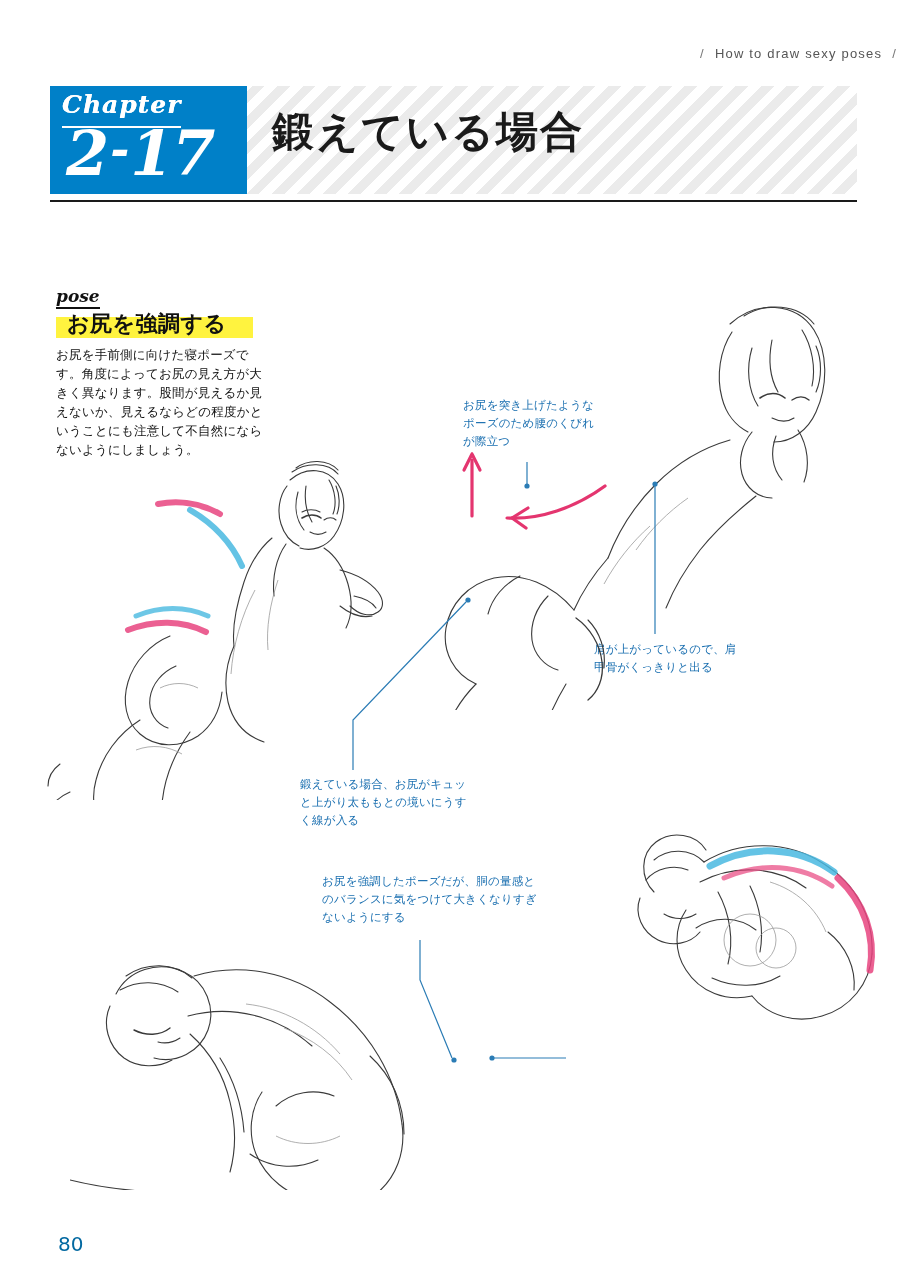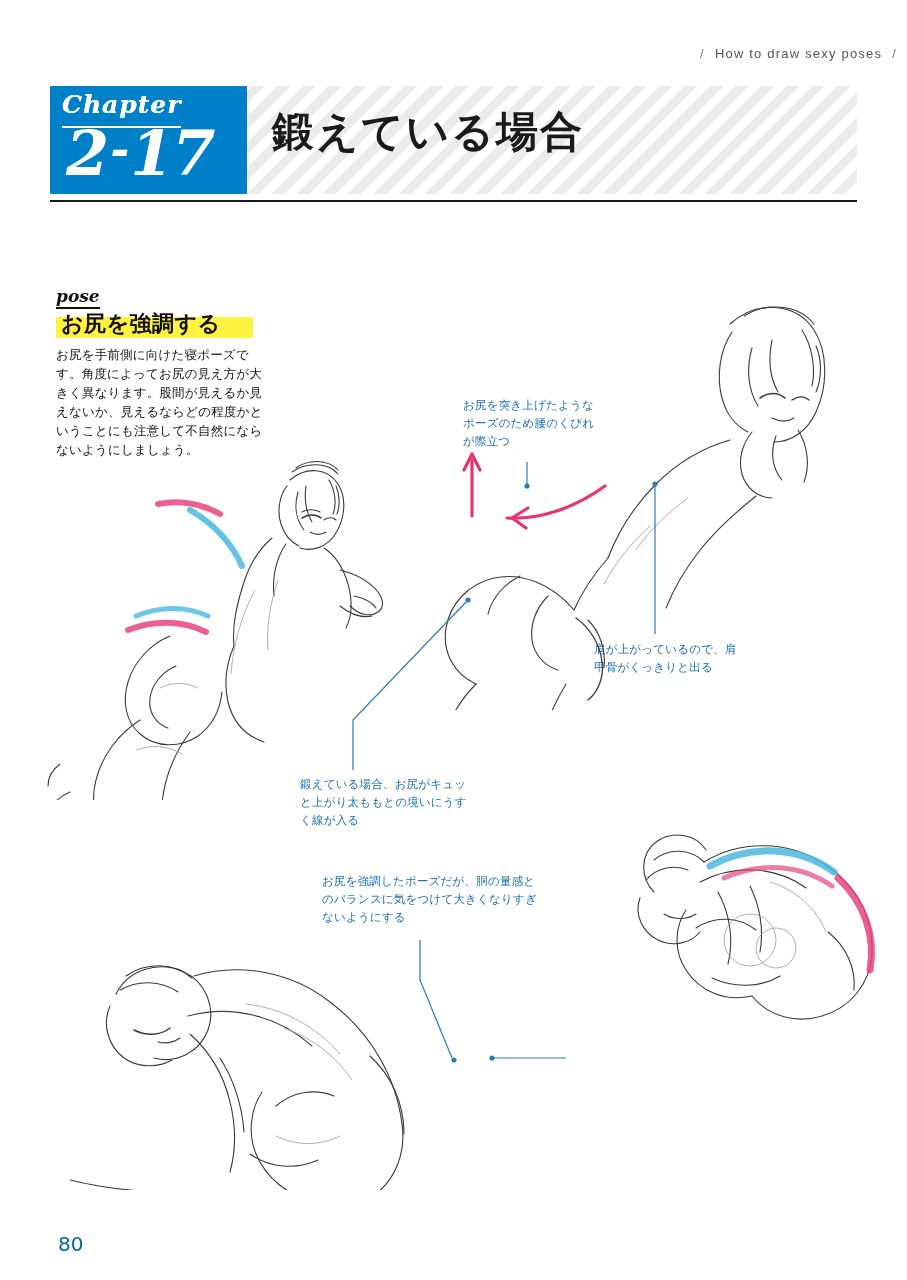--- a/index.html
+++ b/index.html
@@ -145,21 +145,21 @@
   .pose-title-hl {
     position: absolute;
     left: 0;
     top: 10px;
     width: 197px;
     height: 21px;
     background: #fff33f;
   }
   .pose-title {
     position: absolute;
-    left: 5px;
+    left: 11px;
     top: 2px;
     font-size: 22px;
     font-weight: bold;
     color: #111;
     font-family: "DejaVu Sans", sans-serif;
     letter-spacing: 0.5px;
   }
 
   
   .body-text {

